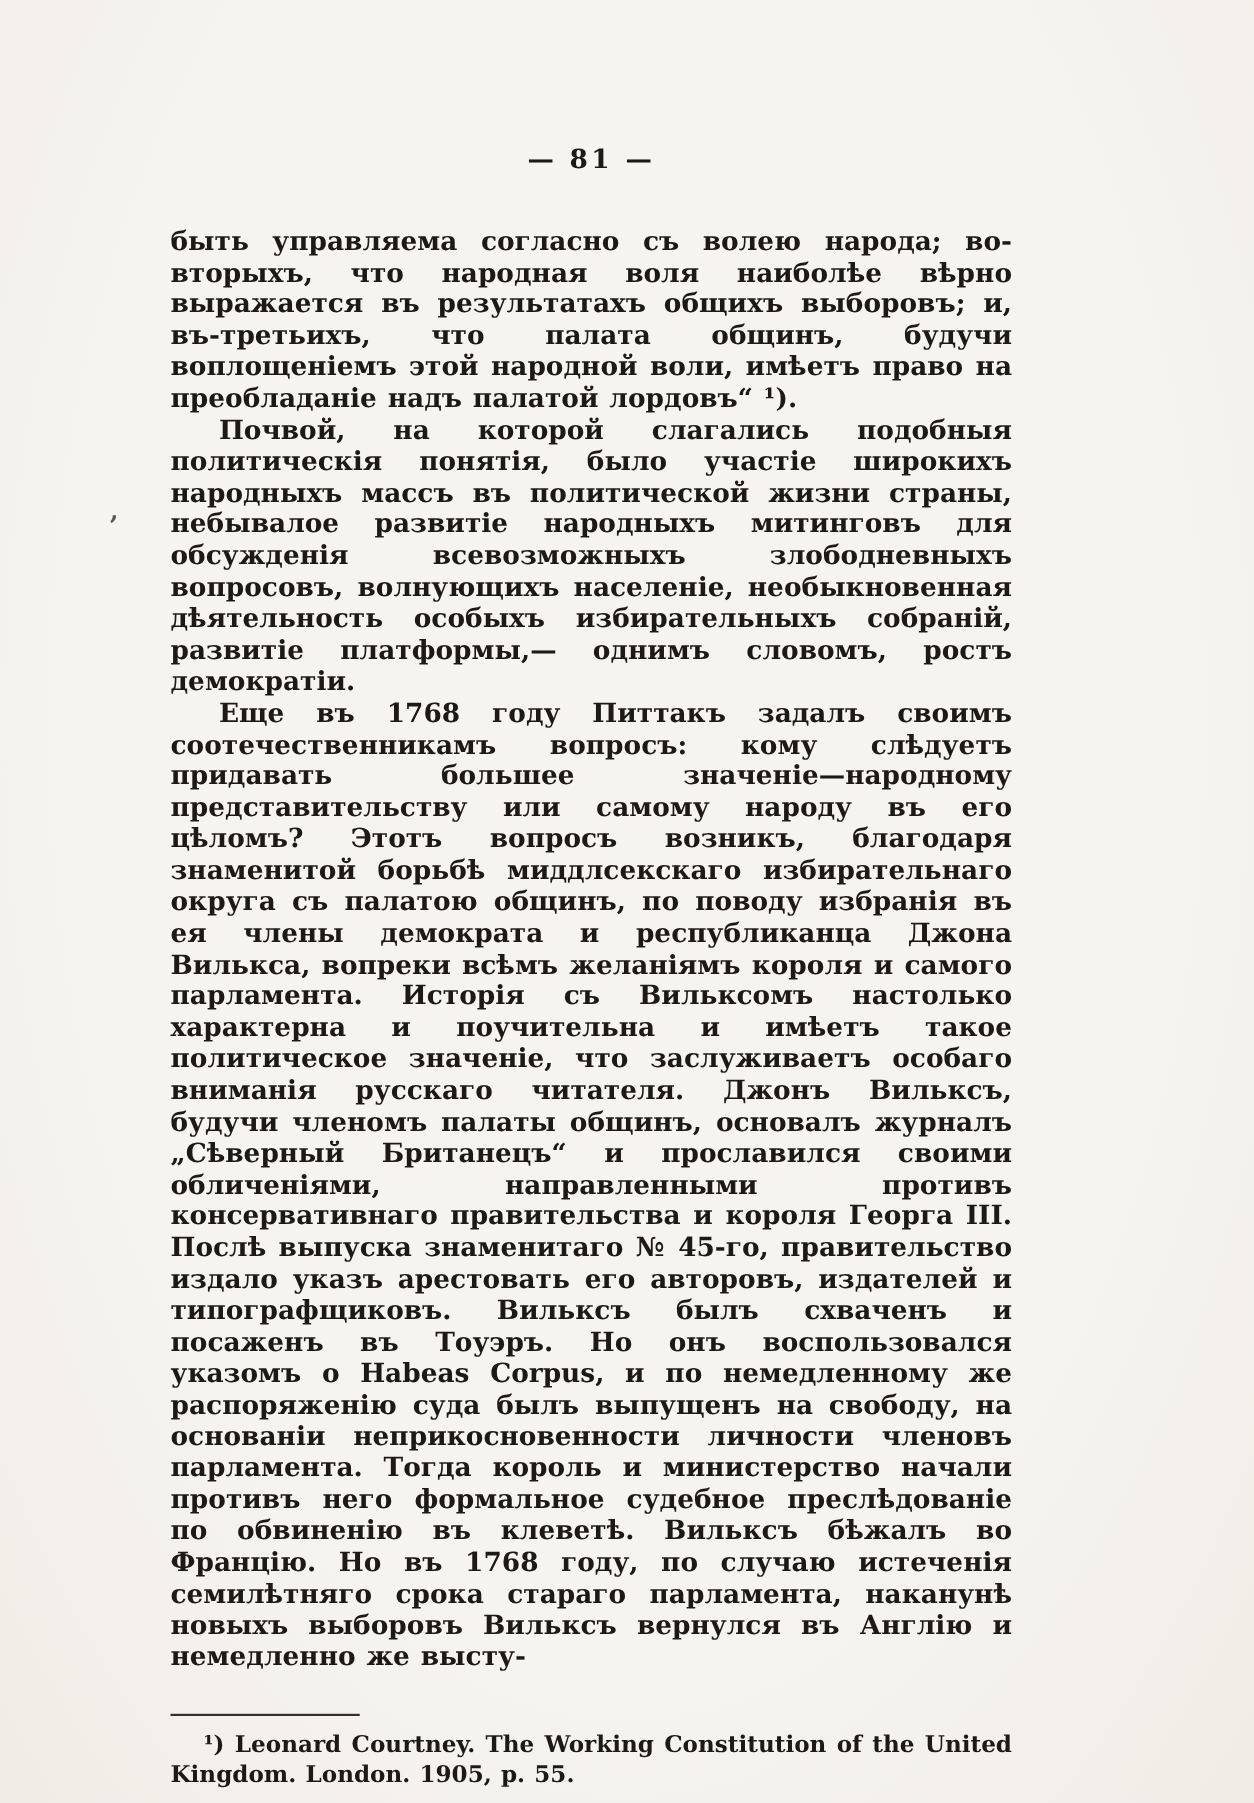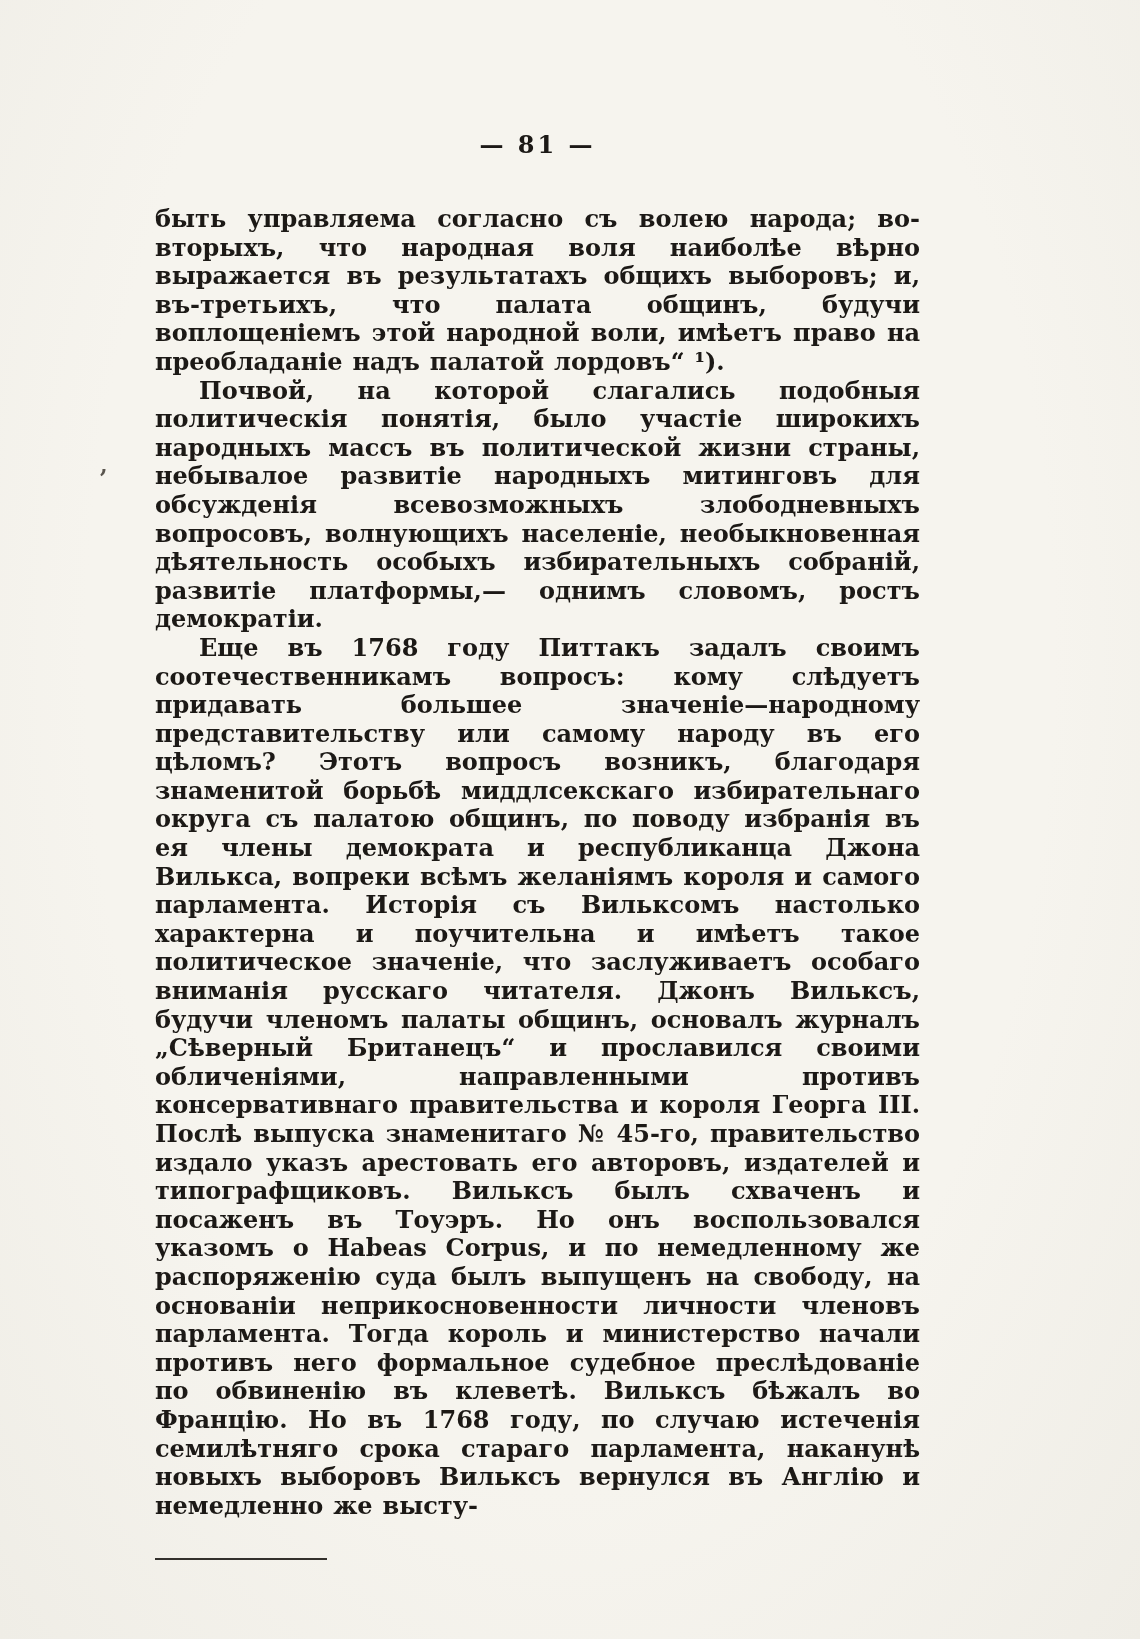--- a/index.html
+++ b/index.html
@@ -71,16 +71,17 @@
   <div class="page-number">— 81 —</div>
 
   <div class="body-text">
     <p>быть управляема согласно съ волею народа; во-вторыхъ, что народная воля наиболѣе вѣрно выражается въ результатахъ общихъ выборовъ; и, въ-третьихъ, что палата общинъ, будучи воплощеніемъ этой народной воли, имѣетъ право на преобладаніе надъ палатой лордовъ“ ¹).</p>
     <p>Почвой, на которой слагались подобныя политическія понятія, было участіе широкихъ народныхъ массъ въ политической жизни страны, небывалое развитіе народныхъ митинговъ для обсужденія всевозможныхъ злободневныхъ вопросовъ, волнующихъ населеніе, необыкновенная дѣятельность особыхъ избирательныхъ собраній, развитіе платформы,— однимъ словомъ, ростъ демократіи.</p>
     <p>Еще въ 1768 году Питтакъ задалъ своимъ соотечественникамъ вопросъ: кому слѣдуетъ придавать большее значеніе—народному представительству или самому народу въ его цѣломъ? Этотъ вопросъ возникъ, благодаря знаменитой борьбѣ миддлсекскаго избирательнаго округа съ палатою общинъ, по поводу избранія въ ея члены демократа и республиканца Джона Вилькса, вопреки всѣмъ желаніямъ короля и самого парламента. Исторія съ Вильксомъ настолько характерна и поучительна и имѣетъ такое политическое значеніе, что заслуживаетъ особаго вниманія русскаго читателя. Джонъ Вильксъ, будучи членомъ палаты общинъ, основалъ журналъ „Сѣверный Британецъ“ и прославился своими обличеніями, направленными противъ консервативнаго правительства и короля Георга III. Послѣ выпуска знаменитаго № 45-го, правительство издало указъ арестовать его авторовъ, издателей и типографщиковъ. Вильксъ былъ схваченъ и посаженъ въ Тоуэръ. Но онъ воспользовался указомъ о Habeas Corpus, и по немедленному же распоряженію суда былъ выпущенъ на свободу, на основаніи неприкосновенности личности членовъ парламента. Тогда король и министерство начали противъ него формальное судебное преслѣдованіе по обвиненію въ клеветѣ. Вильксъ бѣжалъ во Францію. Но въ 1768 году, по случаю истеченія семилѣтняго срока стараго парламента, наканунѣ новыхъ выборовъ Вильксъ вернулся въ Англію и немедленно же высту-</p>
   </div>
 
   <hr class="footnote-rule">
 
+  <p class="footnote">¹) Leonard Courtney. The Working Constitution of the United Kingdom. London. 1905, p. 55.</p>
 
   <span class="artifact-comma">,</span>
 
 </div>
 
 </body></html>

